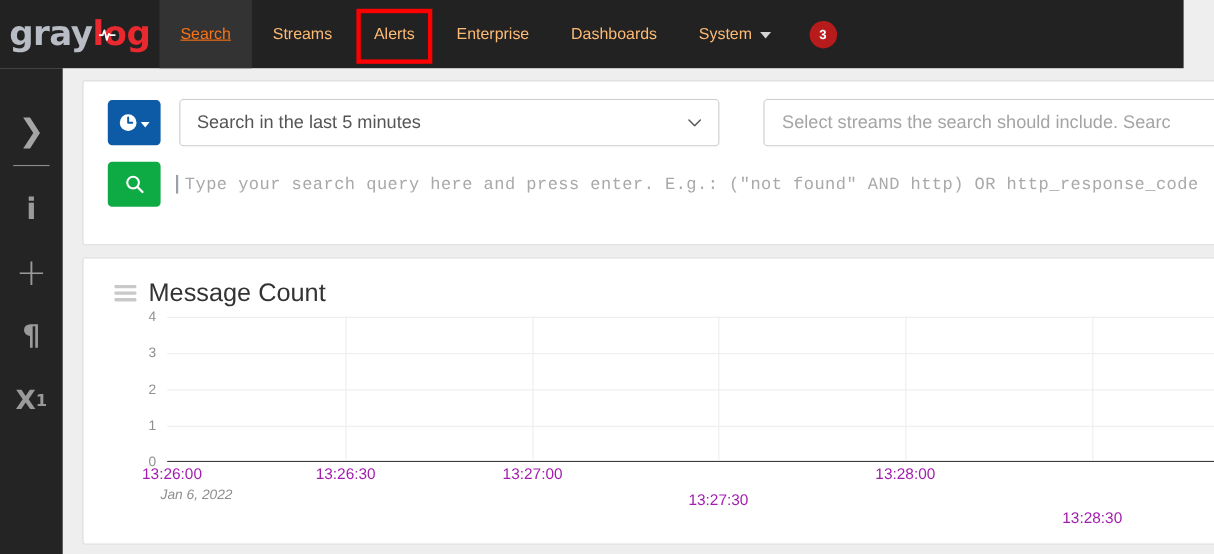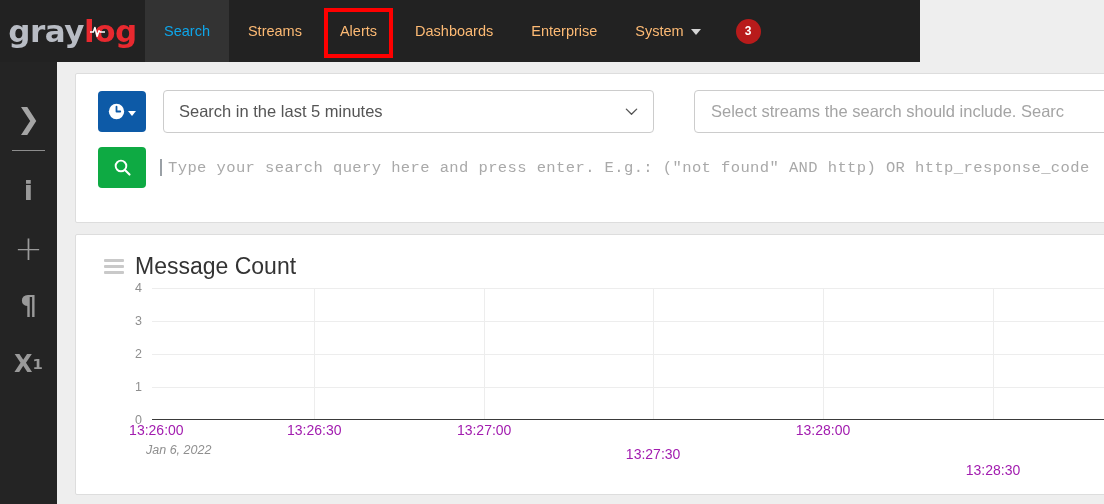--- a/index.html
+++ b/index.html
@@ -12,21 +12,21 @@
   }
   #app {
     position: relative;
     width: 1104px; height: 504px;
     background: #eeeeee;
   }
 
   
   .navbar {
     position: absolute; top: 0; left: 0;
-    width: 920px; height: 62px;
+    width: 1076px; height: 62px;
     background: #222222;
     display: flex; align-items: stretch;
     z-index: 20;
   }
   .brand {
     width: 145px; height: 62px;
     display: flex; align-items: center; justify-content: center;
     flex: 0 0 145px;
   }
   .logo-text {
@@ -49,21 +49,21 @@
   .nav-items { display: flex; align-items: stretch; }
   .nav-item {
     display: flex; align-items: center;
     padding: 0 19px;
     color: #fdba74;
     font-size: 14.5px;
     height: 62px;
     white-space: nowrap;
     position: relative;
   }
-  .nav-item.active { background: #333333; color: #0ea5e9; }
+  .nav-item.active { background: #333333; color: #f97316; text-decoration: underline; }
   .nav-item.annotated::after {
     content: "";
     position: absolute;
     left: 3px; right: 3px; top: 8px; bottom: 4px;
     border: 4px solid #ff0000;
     pointer-events: none;
   }
   .caret-down {
     display: inline-block;
     margin-left: 7px;
@@ -324,24 +324,24 @@
       <div class="nav-item active">
         <span>Search</span>
       </div>
       <div class="nav-item">
         <span>Streams</span>
       </div>
       <div class="nav-item annotated">
         <span>Alerts</span>
       </div>
       <div class="nav-item">
+        <span>Enterprise</span>
+      </div>
+      <div class="nav-item">
         <span>Dashboards</span>
-      </div>
-      <div class="nav-item">
-        <span>Enterprise</span>
       </div>
       <div class="nav-item">
         <span>System</span>
         <span class="caret-down"></span>
       </div>
       <div class="nav-badge-wrap">
         <div class="nav-badge">3</div>
       </div>
     </div>
   </div>

